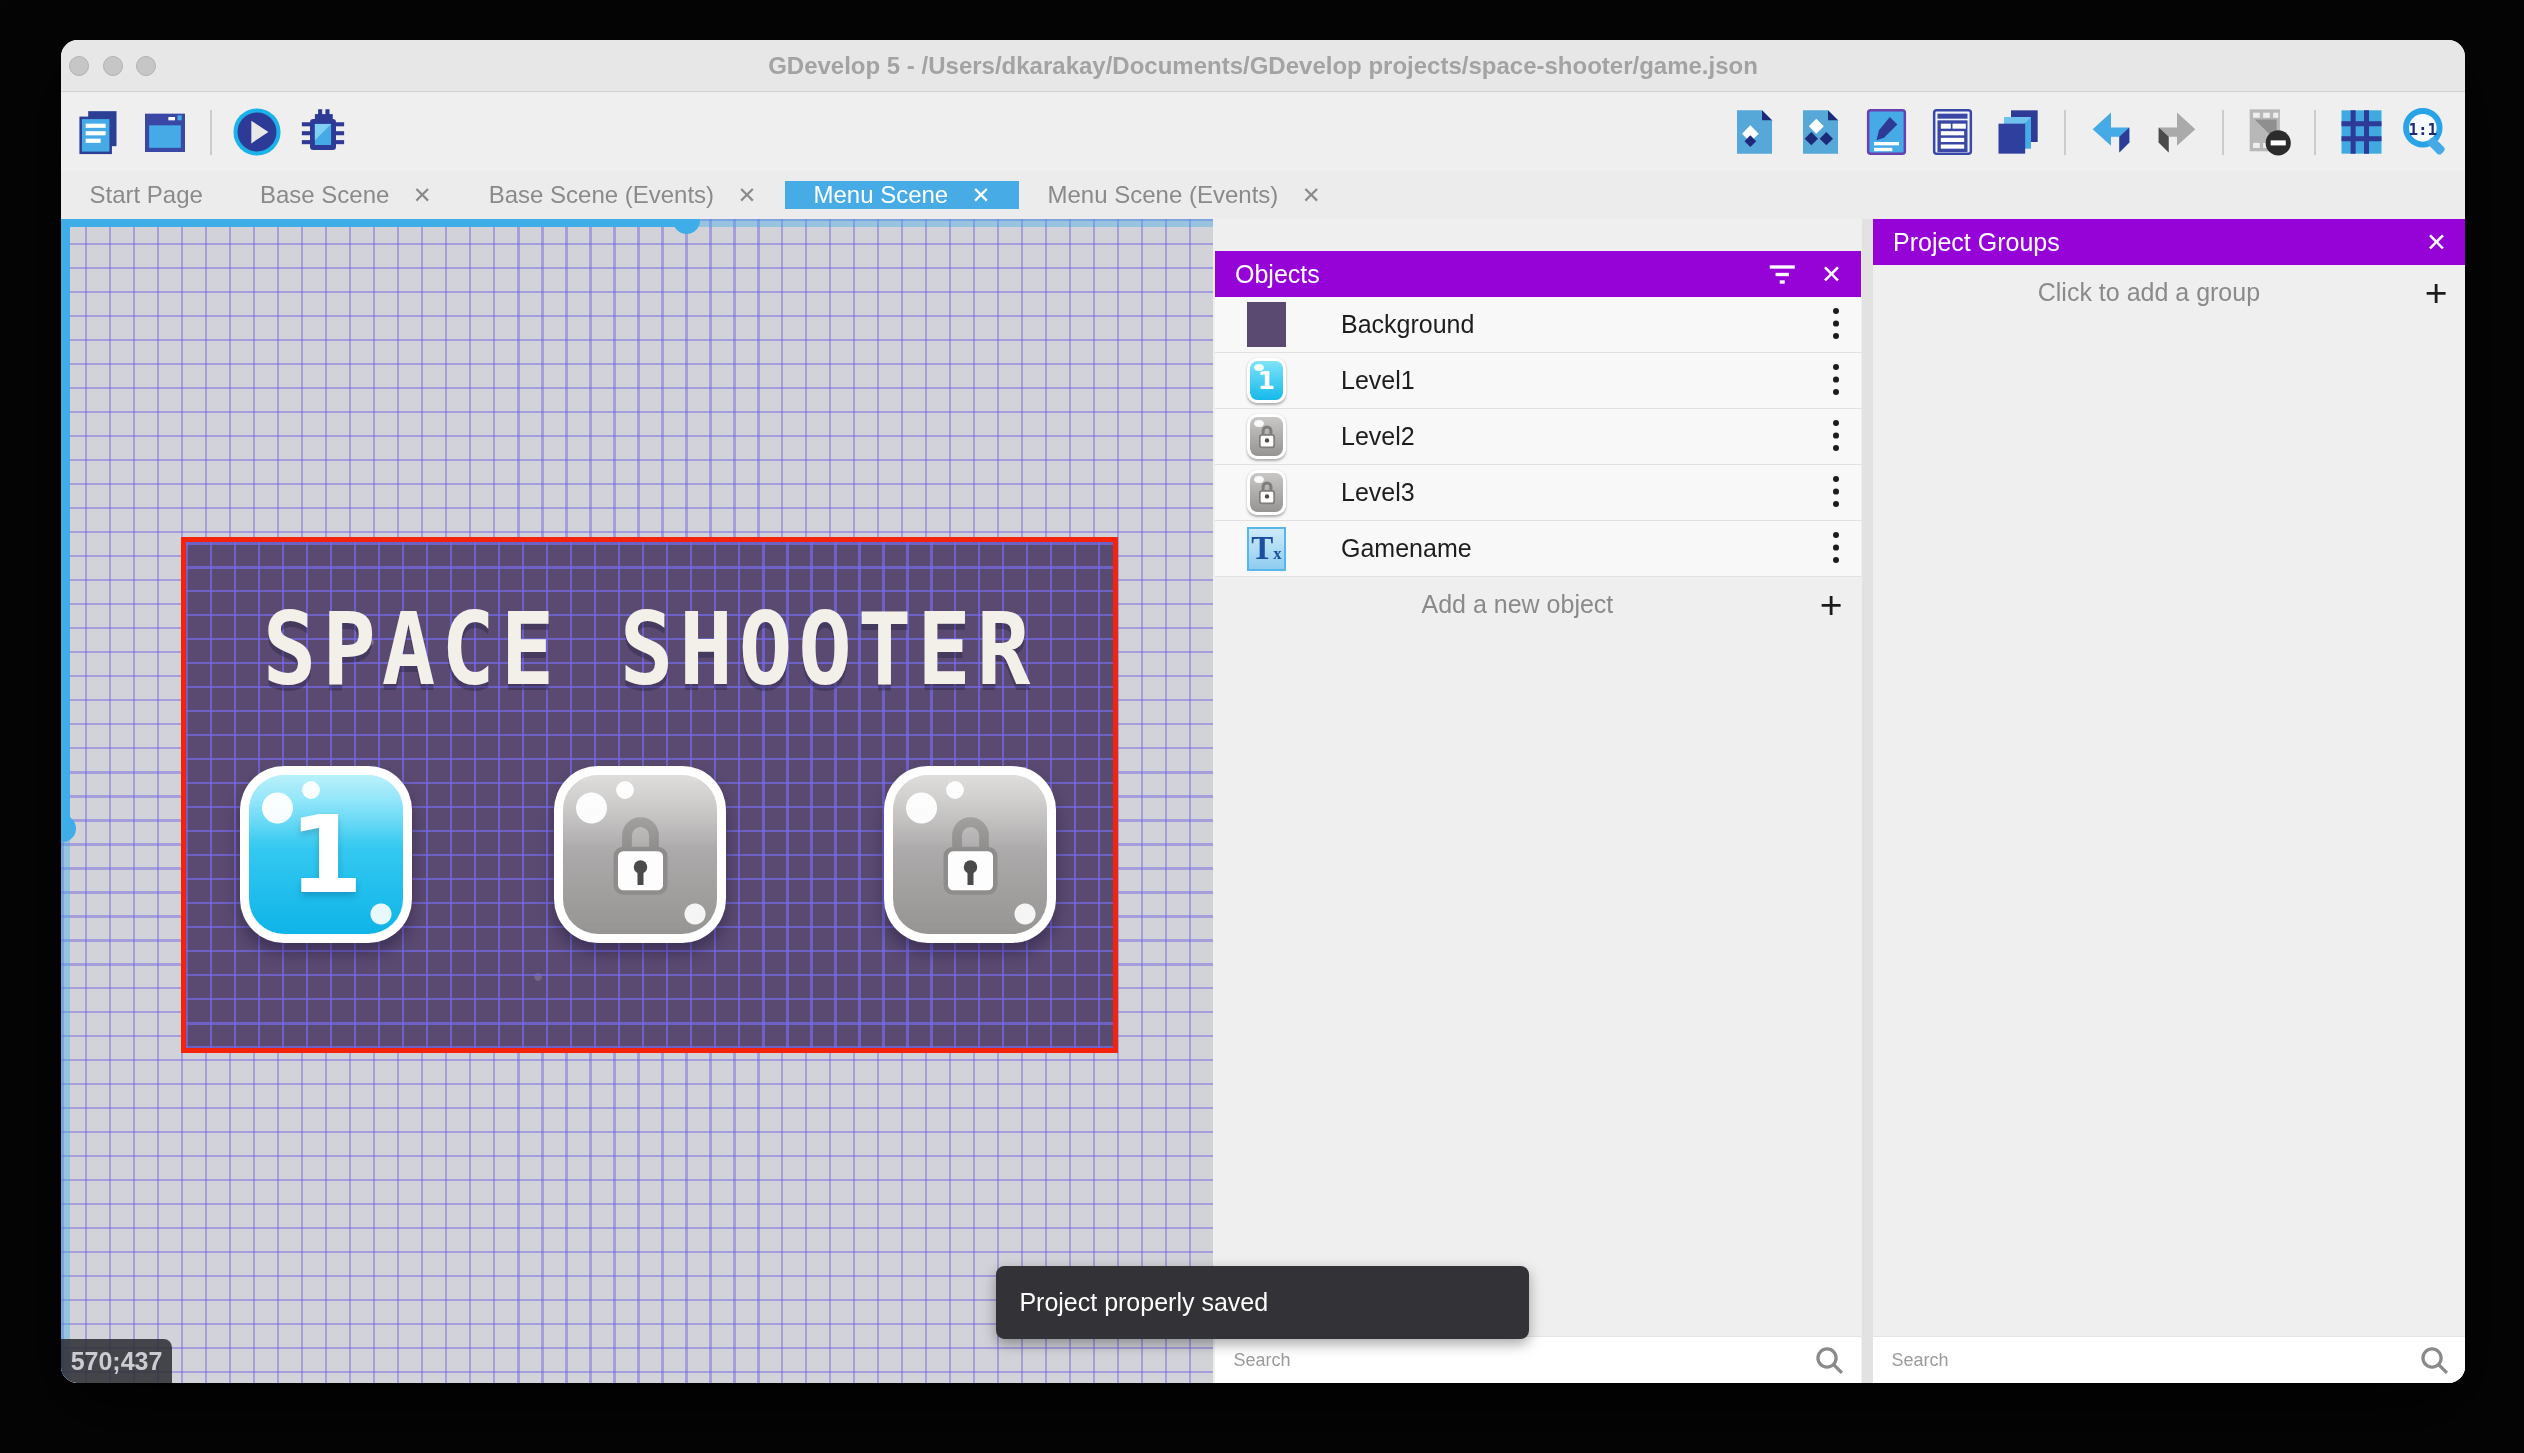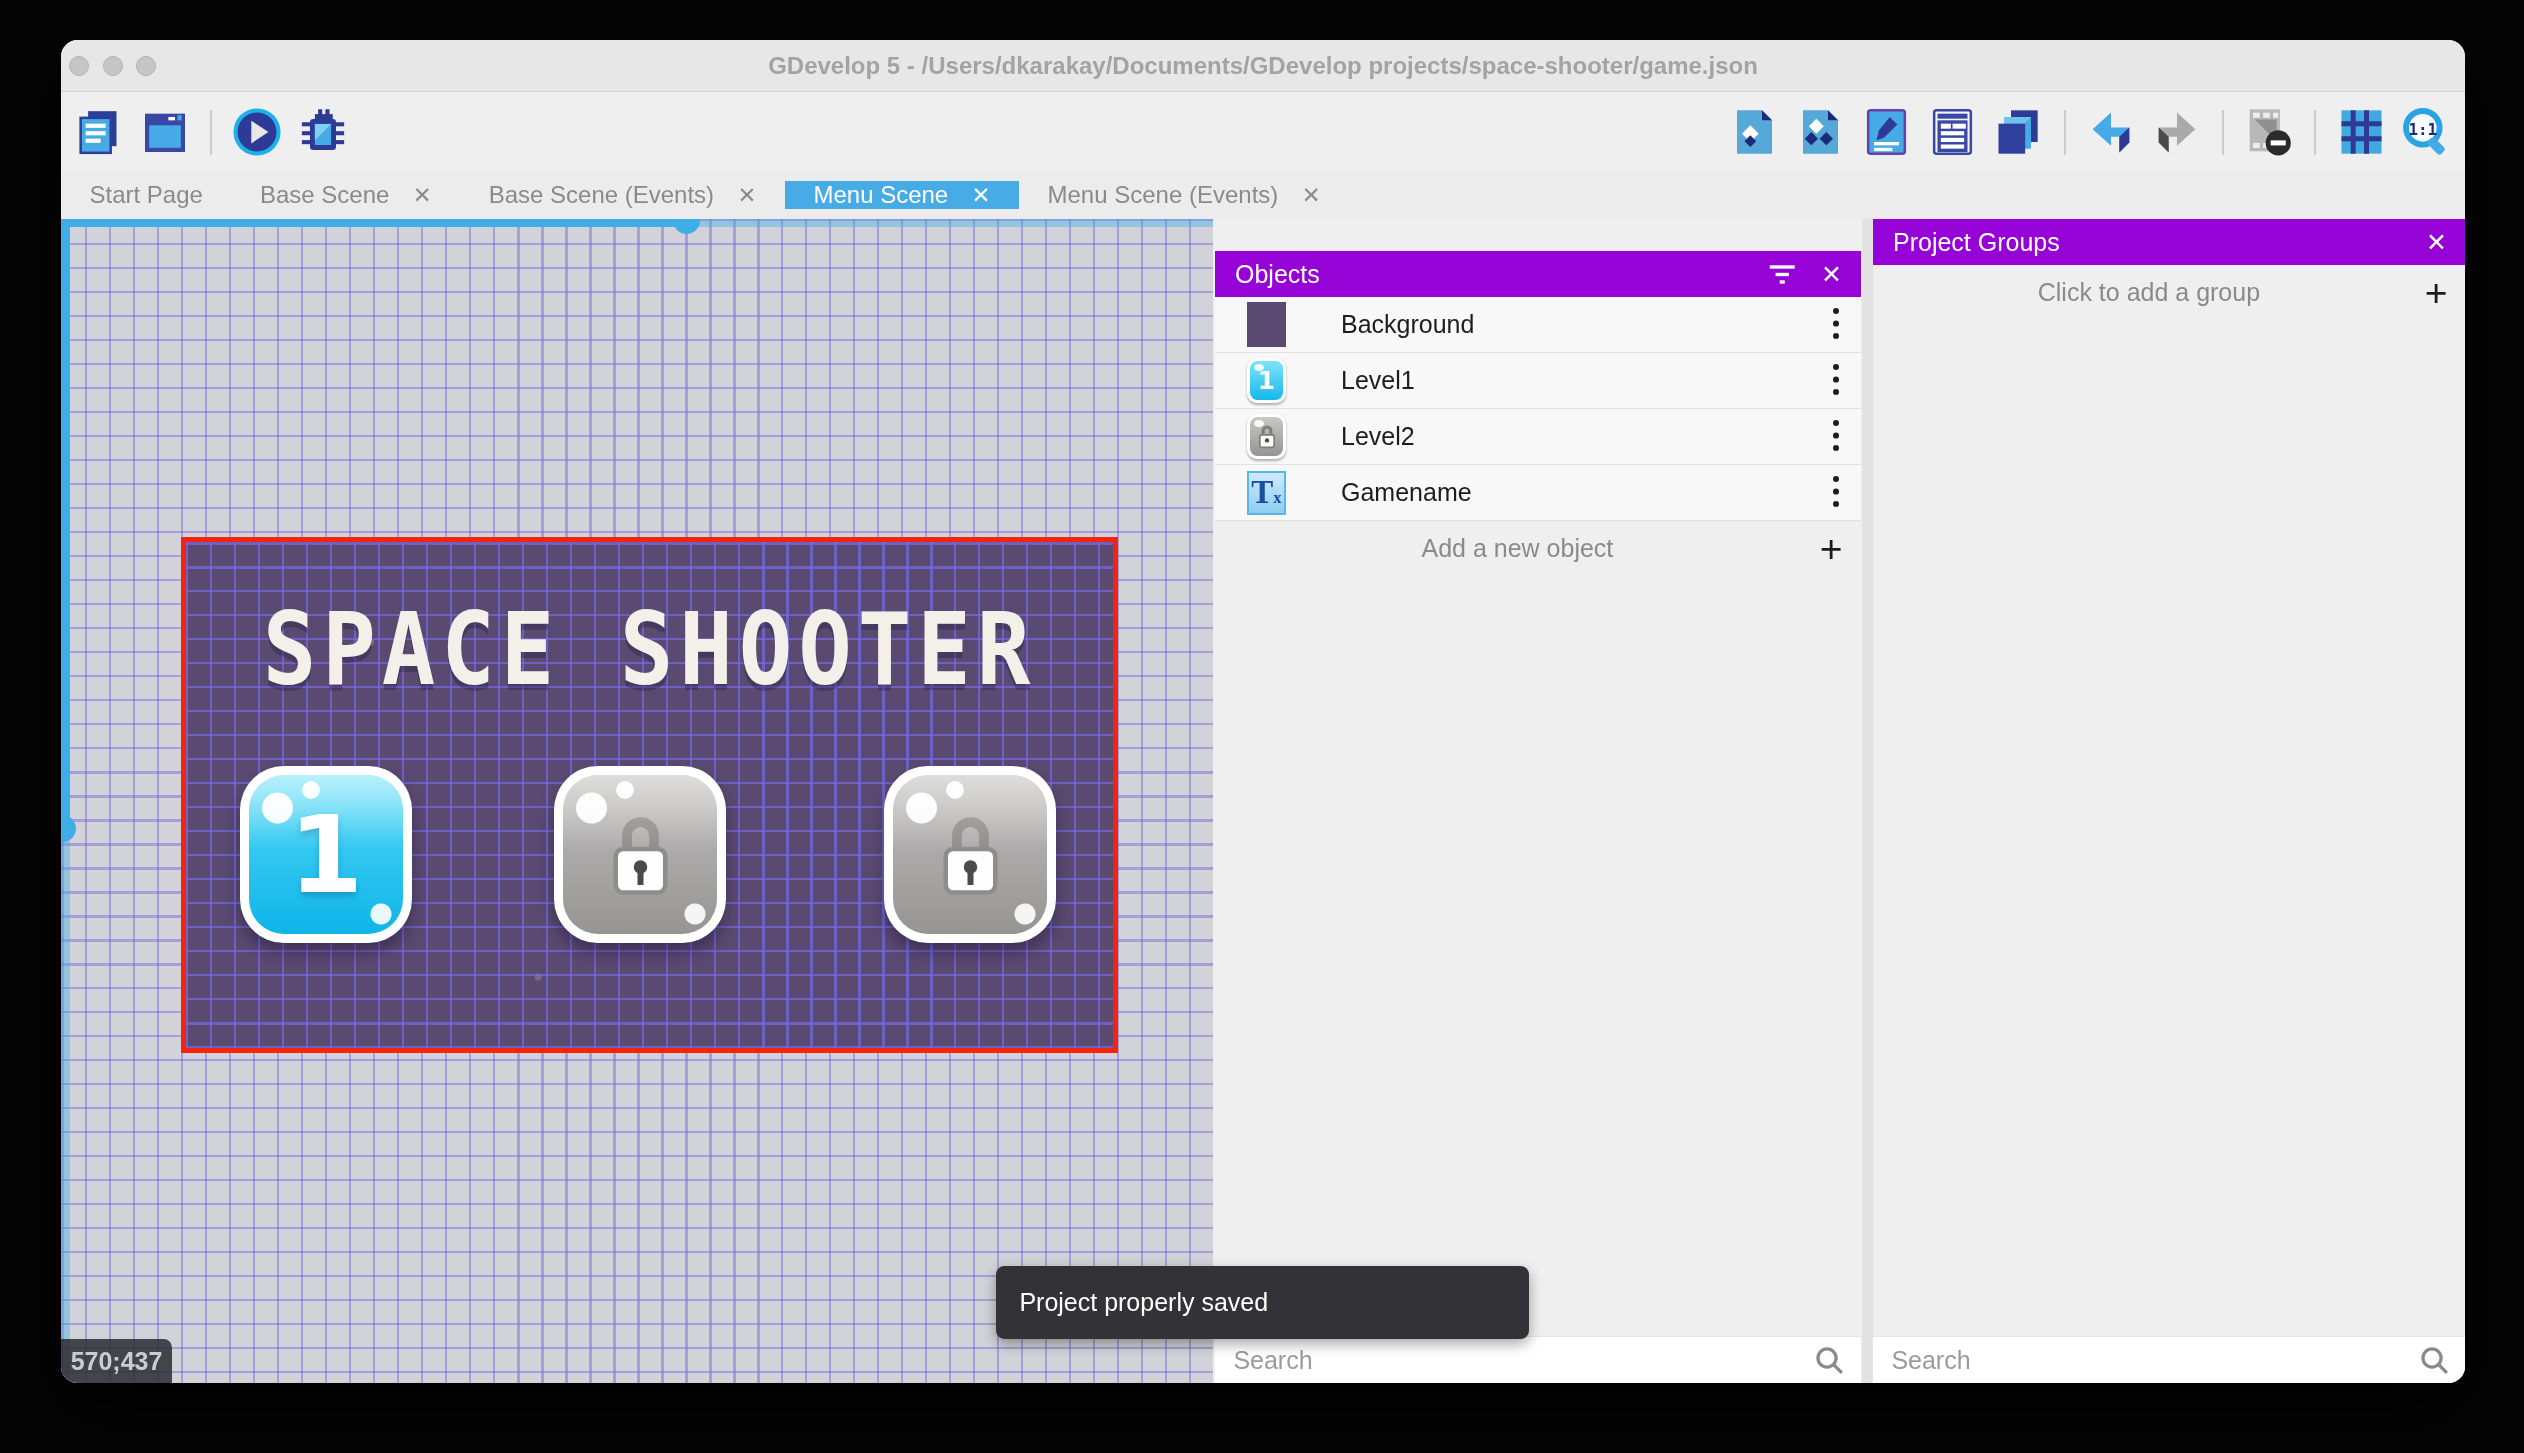--- a/index.html
+++ b/index.html
@@ -119,21 +119,21 @@
     display:flex; align-items:flex-start; justify-content:center; }
   .tx-T { font-family: "Liberation Serif", serif; font-weight:700; font-size:33px; color:#1a4fa0; line-height:39px; }
   .tx-x { font-family: "Liberation Serif", serif; font-weight:700; font-size:16.7px; color:#1a4fa0; line-height:50px; }
 
   .add-row { height: 54px; display:flex; align-items:center; background:#efefef; cursor:pointer; }
   .add-label { flex:1; text-align:center; font-size:25px; color:#8a8a8a; }
   .plus { font-size: 39px; color:#1b1b1b; font-weight: 400; margin-right: 18.4px; line-height: 39px; }
   .group-row { height: 54px; display:flex; align-items:center; cursor:pointer; }
 
   .search-bar { position:absolute; left:0; right:0; bottom:0; height:47px; background:#ffffff; border-top:0.8px solid #e4e4e4; display:flex; align-items:center; }
-  .search-input { flex:1; border:none; outline:none; font-size:25px; color:#333; margin-left:18.4px; background:transparent; font-family:"Liberation Sans",sans-serif; }
+  .search-input { flex:1; border:none; outline:none; font-size:18px; color:#333; margin-left:18.4px; background:transparent; font-family:"Liberation Sans",sans-serif; }
   .search-input::placeholder { color: #9b9b9b; }
   .search-icon { width:33px; height:33px; margin-right:15px; flex:none; }
 
   
   .toast { position:absolute; left:935px; top:1226px; width:533px; height:73px; background:#333337; border-radius:8.4px;
     display:flex; align-items:center; z-index:60; box-shadow: 0 5px 13.4px rgba(0,0,0,.35); }
   .toast span { color:#fff; font-size:25px; margin-left:23.4px; }
 </style>
 </head>
 <body>
@@ -397,20 +397,35 @@
             <circle cx="50" cy="80" r="10" fill="#4a4a4a"></circle>
           </svg>
         </span>
           </span>
       </span>
       <span class="obj-label">Level2</span>
       <span class="kebab"></span>
     </div>
     <div class="obj-row">
       <span class="obj-thumb">
+        <span class="mini-btn">
+            <span class="mini-in gray">
+          <svg width="22" height="27" viewBox="0 0 100 124">
+            <path d="M32 58 V36 a18 18 0 0 1 36 0 V58" fill="none" stroke="#7f7d7b" stroke-width="14"></path>
+            <rect x="17" y="54" width="66" height="58" rx="10" fill="#fdfdfd" stroke="#7f7d7b" stroke-width="8"></rect>
+            <circle cx="50" cy="80" r="10" fill="#4a4a4a"></circle>
+          </svg>
+        </span>
+          </span>
+      </span>
+      <span class="obj-label">Level3</span>
+      <span class="kebab"></span>
+    </div>
+    <div class="obj-row">
+      <span class="obj-thumb">
         <span class="thumb-text">
             <span class="tx-T">T</span>
             <span class="tx-x">x</span>
           </span>
       </span>
       <span class="obj-label">Gamename</span>
       <span class="kebab"></span>
     </div>
 
     <div class="add-row">

